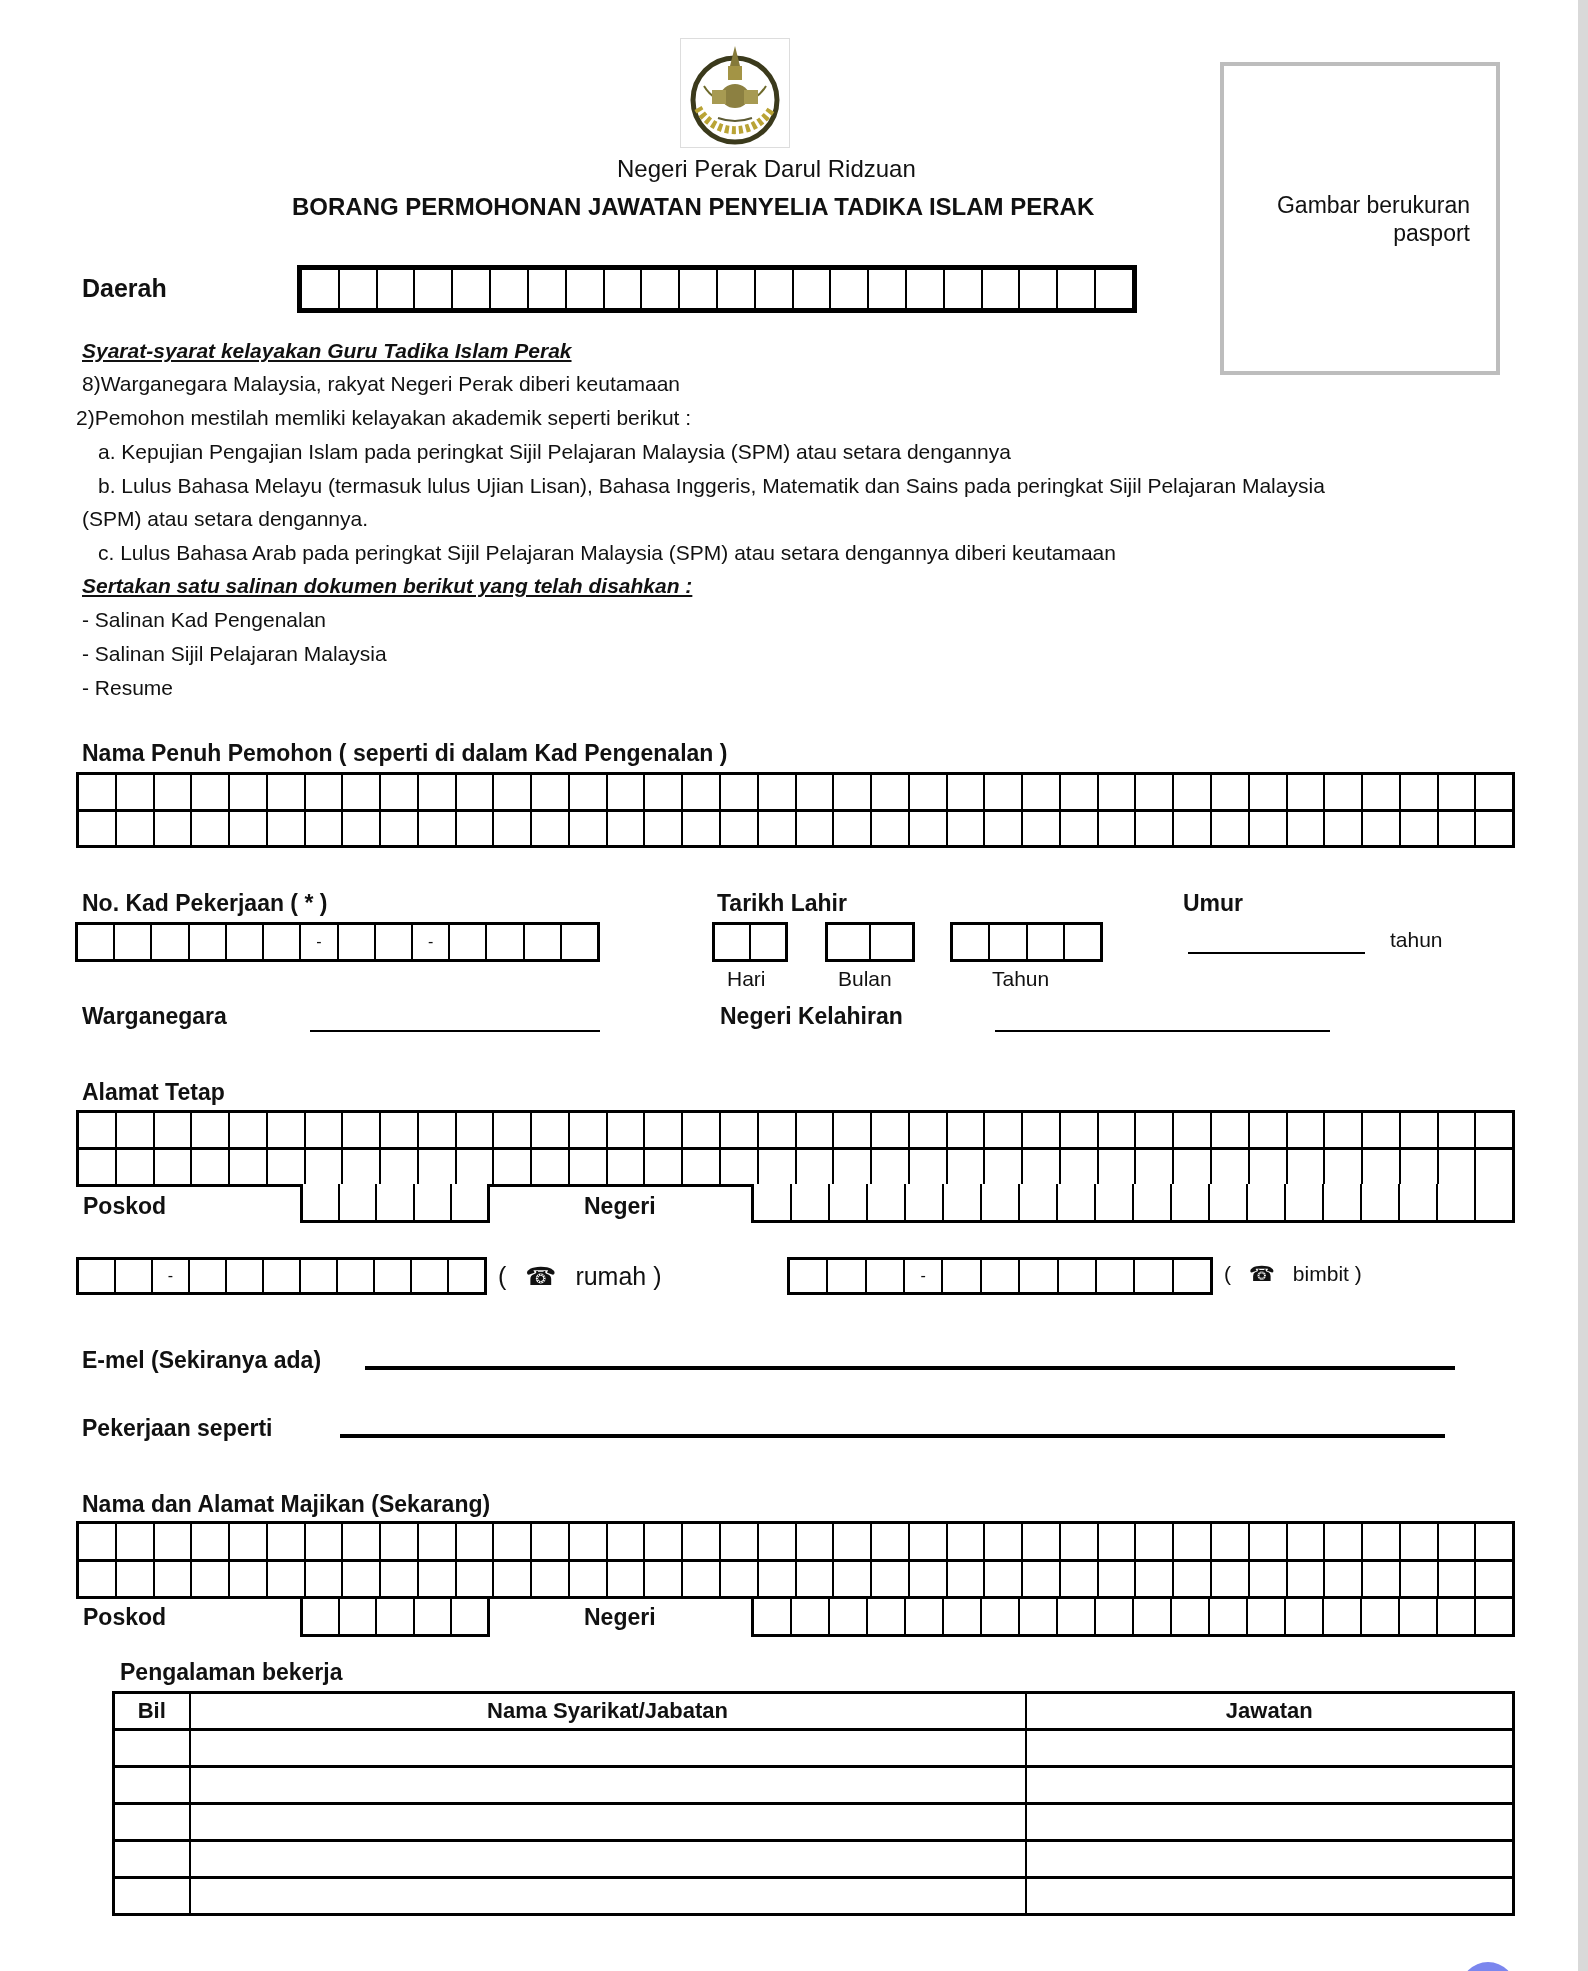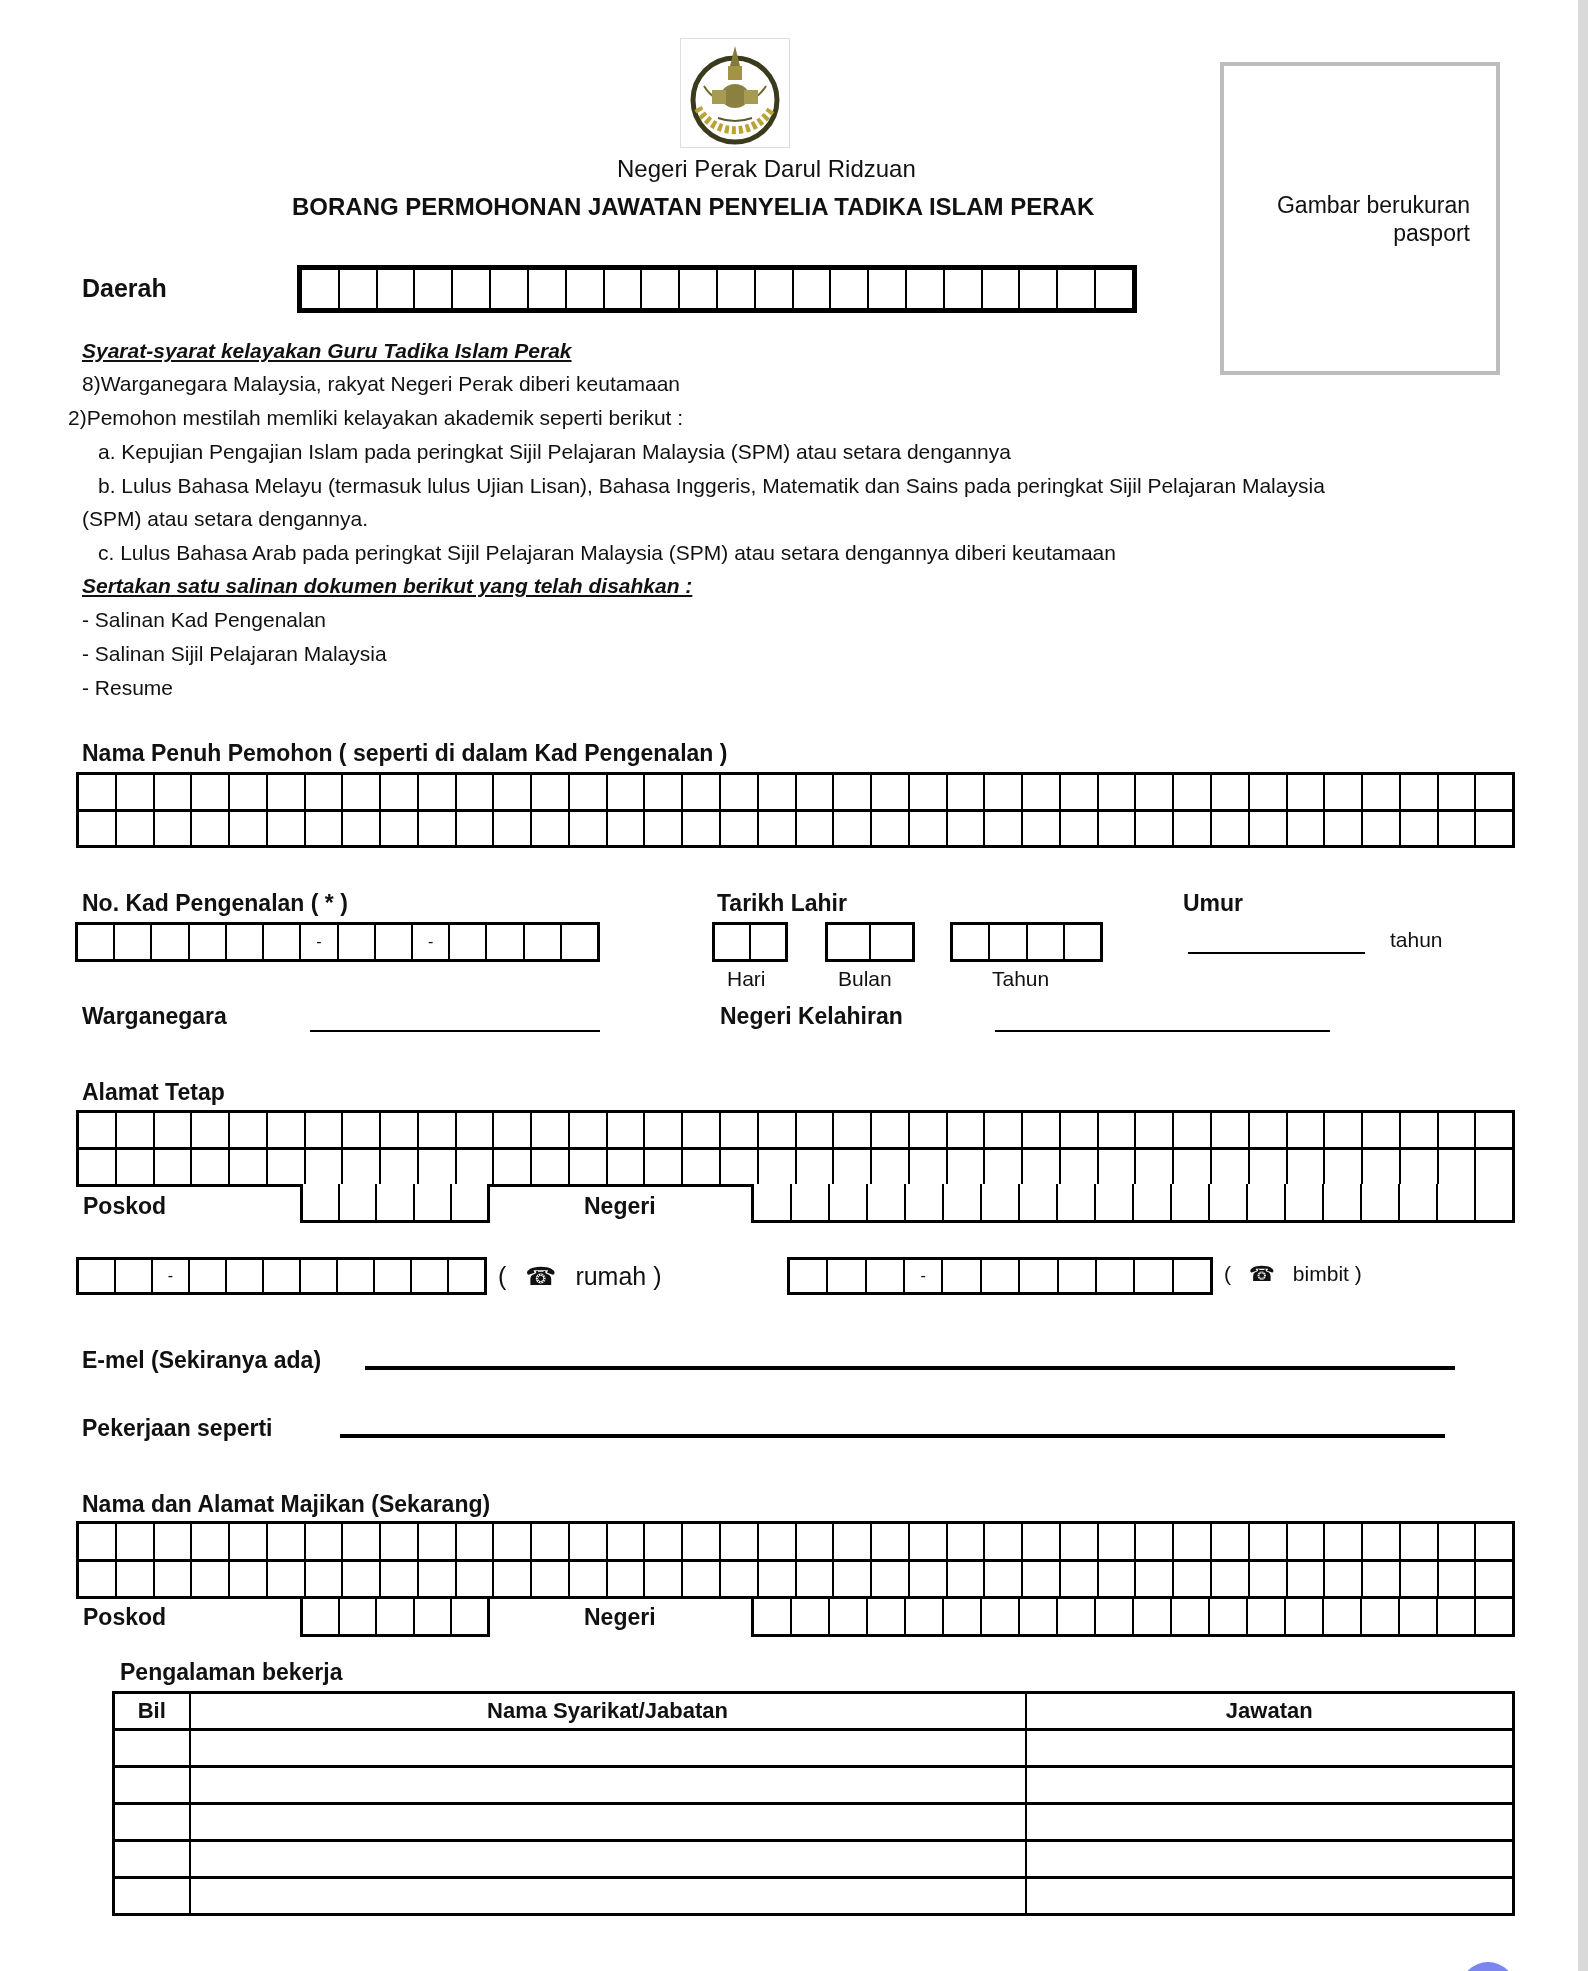--- a/index.html
+++ b/index.html
@@ -79,21 +79,21 @@
     <div class="c"></div>
     <div class="c"></div>
     <div class="c"></div>
     <div class="c"></div>
     <div class="c"></div>
     <div class="c"></div>
   </div>
 
 <div class="txt b" style="left:82px;top:339px;font-style:italic;text-decoration:underline;">Syarat-syarat kelayakan Guru Tadika Islam Perak</div>
 <div class="txt" style="left:82px;top:372px;">8)Warganegara Malaysia, rakyat Negeri Perak diberi keutamaan</div>
-<div class="txt" style="left:68px;top:406px;">2)Pemohon mestilah memliki kelayakan akademik seperti berikut :</div>
+<div class="txt" style="left:76px;top:406px;">2)Pemohon mestilah memliki kelayakan akademik seperti berikut :</div>
 <div class="txt" style="left:98px;top:440px;">a. Kepujian Pengajian Islam pada peringkat Sijil Pelajaran Malaysia (SPM) atau setara dengannya</div>
 <div class="txt" style="left:98px;top:474px;">b. Lulus Bahasa Melayu (termasuk lulus Ujian Lisan), Bahasa Inggeris, Matematik dan Sains pada peringkat Sijil Pelajaran Malaysia</div>
 <div class="txt" style="left:82px;top:507px;">(SPM) atau setara dengannya.</div>
 <div class="txt" style="left:98px;top:541px;">c. Lulus Bahasa Arab pada peringkat Sijil Pelajaran Malaysia (SPM) atau setara dengannya diberi keutamaan</div>
 
 <div class="txt b" style="left:82px;top:574px;font-style:italic;text-decoration:underline;">Sertakan satu salinan dokumen berikut yang telah disahkan :</div>
 <div class="txt" style="left:82px;top:608px;">- Salinan Kad Pengenalan</div>
 <div class="txt" style="left:82px;top:642px;">- Salinan Sijil Pelajaran Malaysia</div>
 <div class="txt" style="left:82px;top:676px;">- Resume</div>
 
@@ -174,21 +174,21 @@
       <div class="c"></div>
       <div class="c"></div>
       <div class="c"></div>
       <div class="c"></div>
       <div class="c"></div>
       <div class="c"></div>
       <div class="c"></div>
     </div>
   </div>
 
-<div class="lbl b" style="left:82px;top:890px;">No. Kad Pengenalan ( * )</div>
+<div class="lbl b" style="left:82px;top:890px;">No. Kad Pekerjaan ( * )</div>
 <div class="grid" id="ic-grid" style="left:75px;top:922px;width:525px;height:40px;">
     <div class="c"></div>
     <div class="c"></div>
     <div class="c"></div>
     <div class="c"></div>
     <div class="c"></div>
     <div class="c"></div>
     <div class="c">-</div>
     <div class="c"></div>
     <div class="c"></div>

